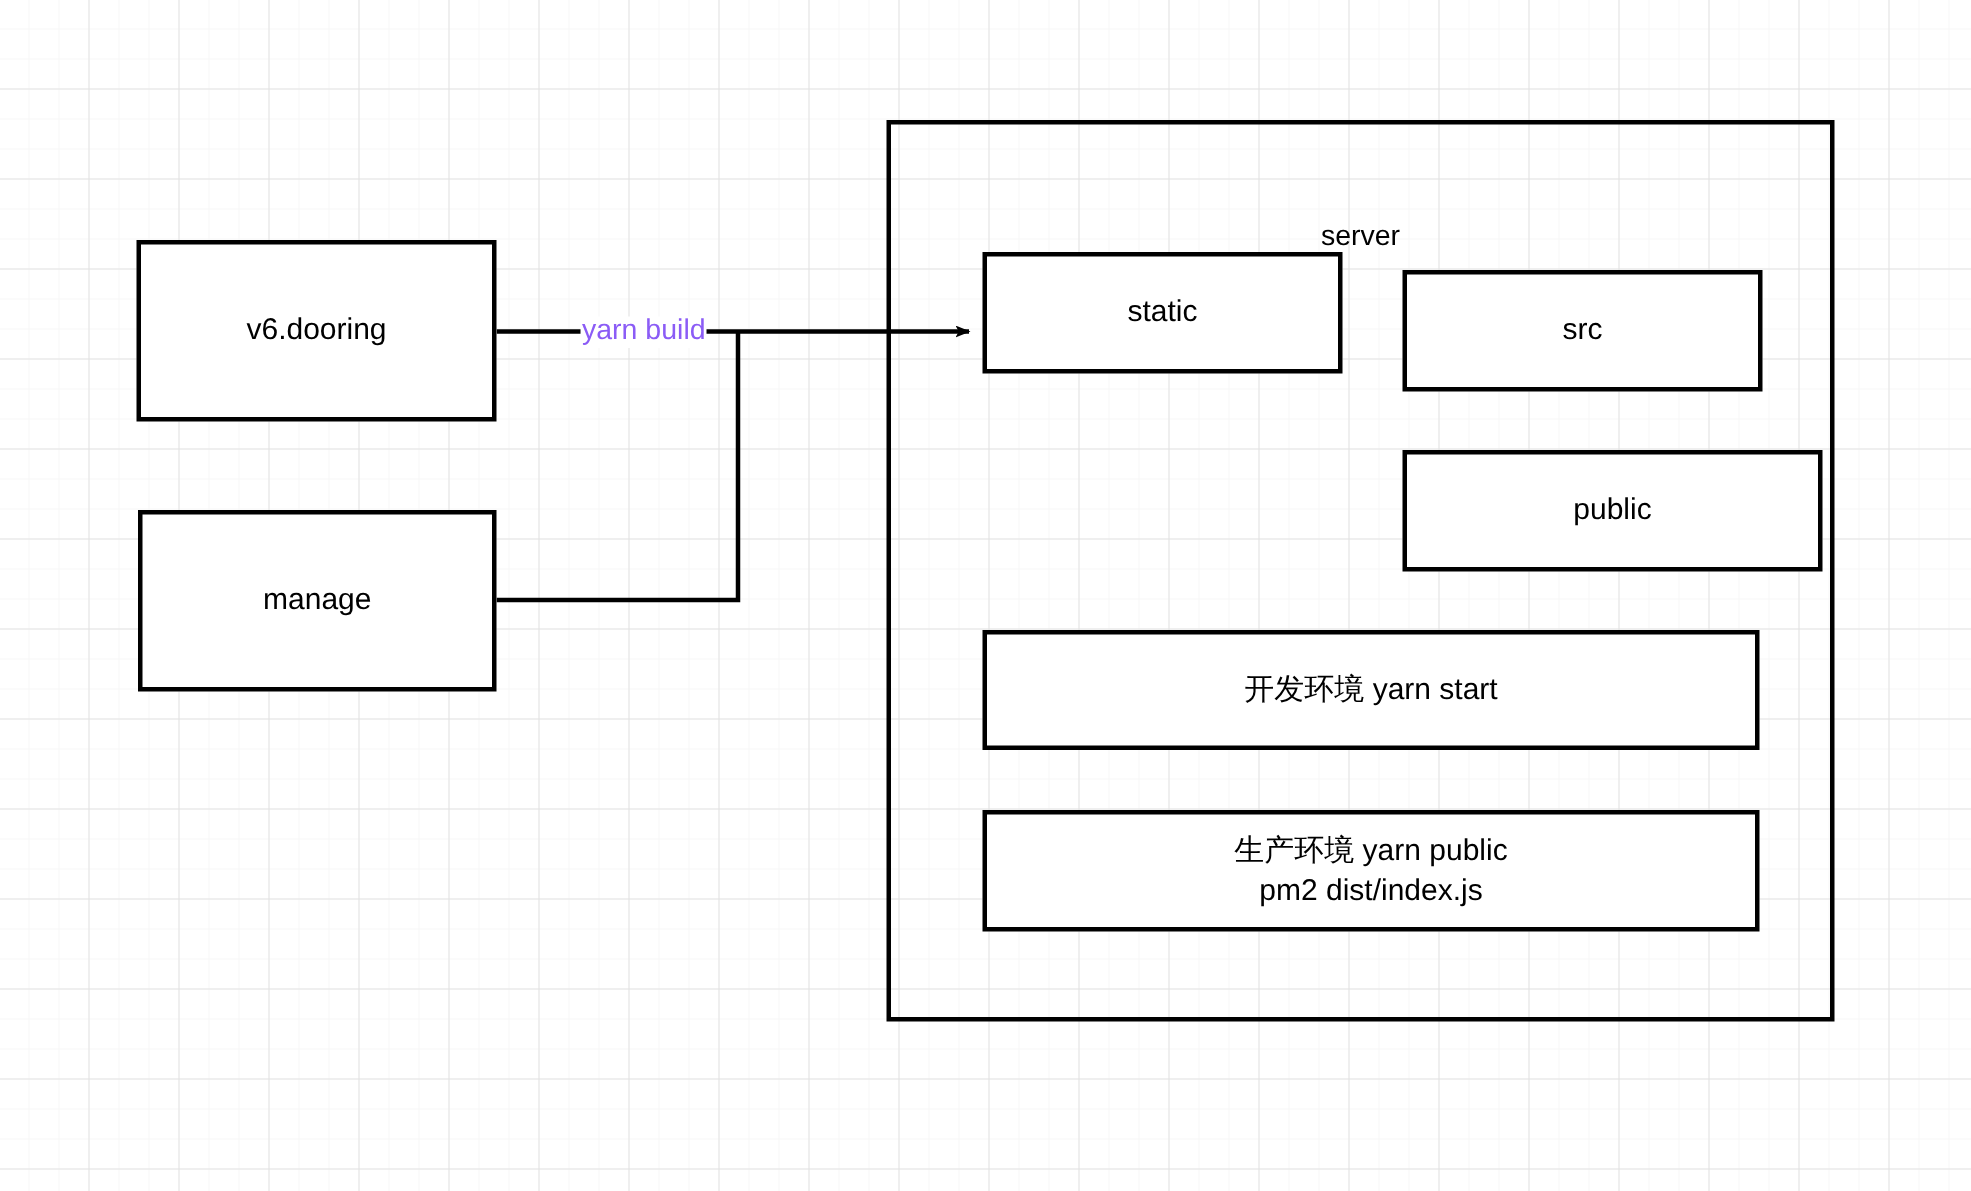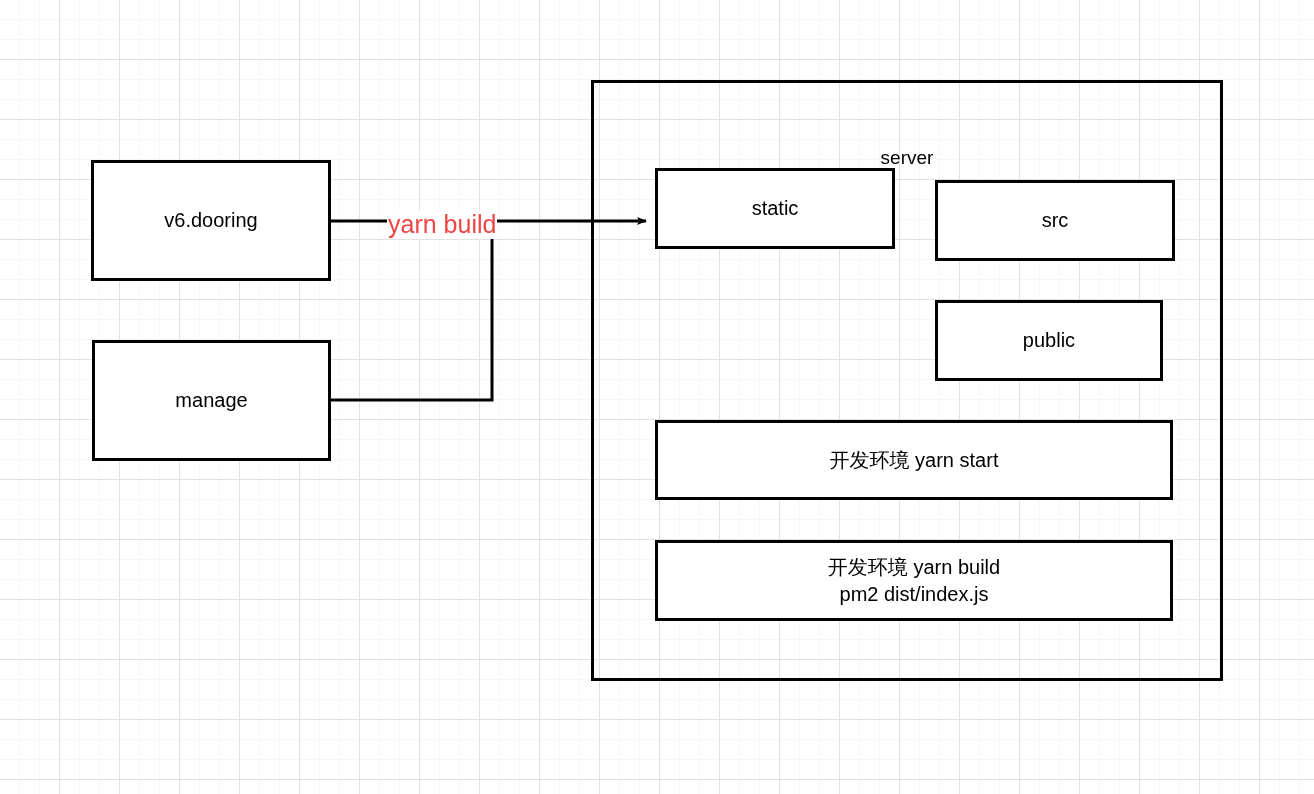--- a/index.html
+++ b/index.html
@@ -57,22 +57,22 @@
     position: absolute;
     left: 0;
     right: 0;
     text-align: center;
     font-size: 19px;
     color: #000000;
   }
   .edge-label {
     position: absolute;
     background: #ffffff;
-    font-size: 25px;
-    color: #ef4444;
+    font-size: 19px;
+    color: #8b5cf6;
     padding: 0 1px;
     white-space: nowrap;
     line-height: 1.1;
   }
 </style>
 </head>
 <body>
 
 <div id="canvas">
 
@@ -104,28 +104,28 @@
 
   <div class="node" style="left:655px; top:168px; width:240px; height:81px;">
     <span>static</span>
   </div>
 
   <div class="node" style="left:935px; top:180px; width:240px; height:81px;">
     <span>src</span>
   </div>
 
 
-  <div class="node" style="left:935px; top:300px; width:228px; height:81px;">
+  <div class="node" style="left:935px; top:300px; width:280px; height:81px;">
     <span>public</span>
   </div>
 
   <div class="node" style="left:655px; top:420px; width:518px; height:80px;">
     <span>开发环境 yarn start</span>
   </div>
 
   <div class="node" style="left:655px; top:540px; width:518px; height:81px;">
-    <span>开发环境 yarn build
+    <span>生产环境 yarn public
 pm2 dist/index.js</span>
   </div>
 
   <div class="edge-label" style="left:387px; top:211px;">yarn build</div>
 
 </div>
 
 </body></html>

